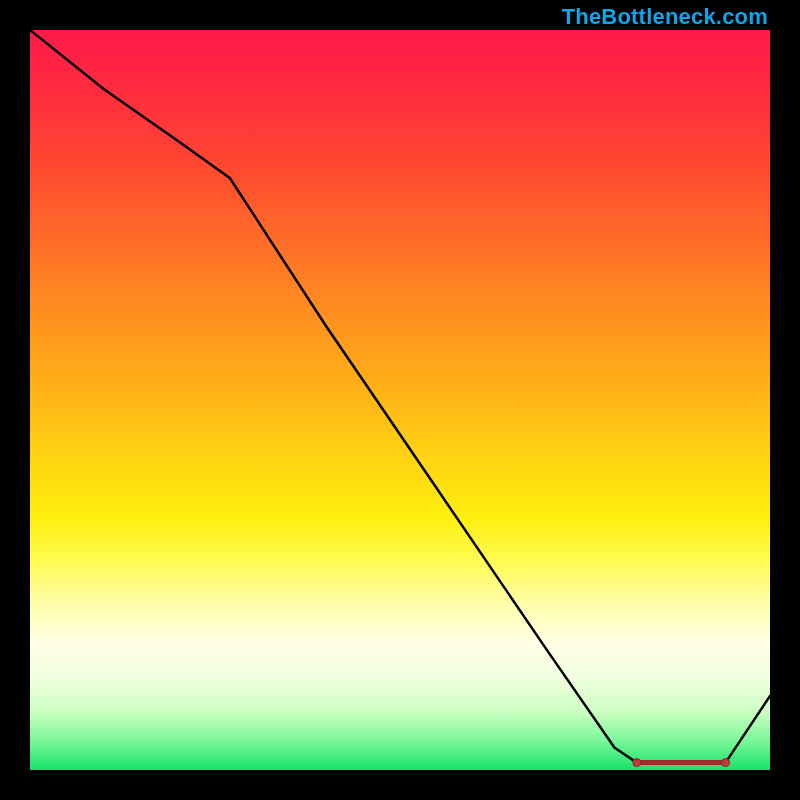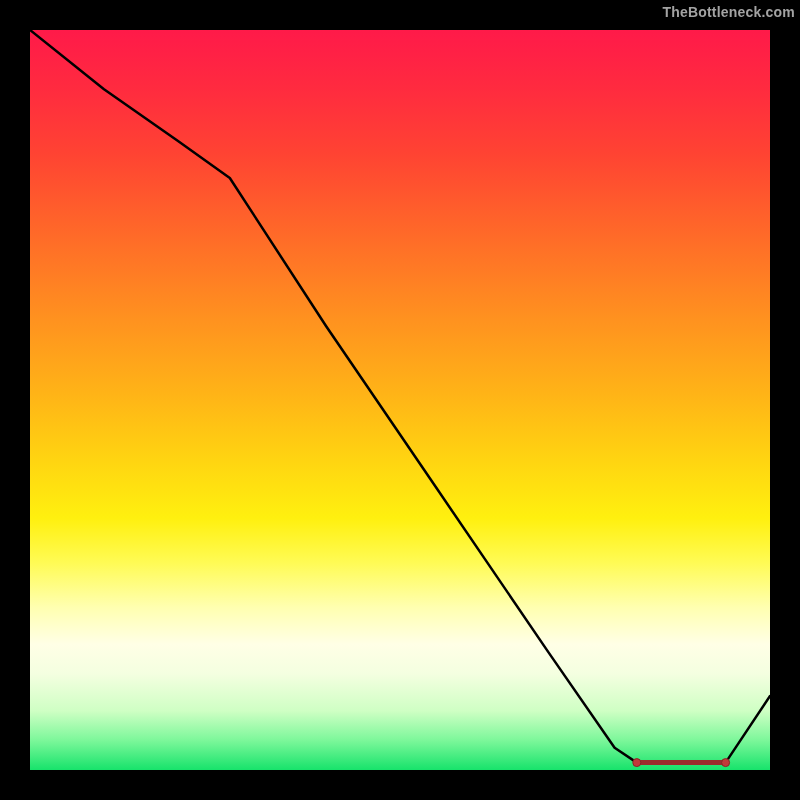--- a/index.html
+++ b/index.html
@@ -13,23 +13,23 @@
   }
   .outer {
     position: relative;
     width: 800px;
     height: 800px;
     background: #000;
   }
   .watermark {
     position: absolute;
     top: 4px;
-    right: 5px;
-    color: #a3a3a3;
-    font-size: 14px;
+    right: 32px;
+    color: #0ea5e9;
+    font-size: 22px;
     font-weight: 600;
     letter-spacing: 0.2px;
     z-index: 5;
   }
   .plot {
     position: absolute;
     left: 30px;
     top: 30px;
     width: 740px;
     height: 740px;

